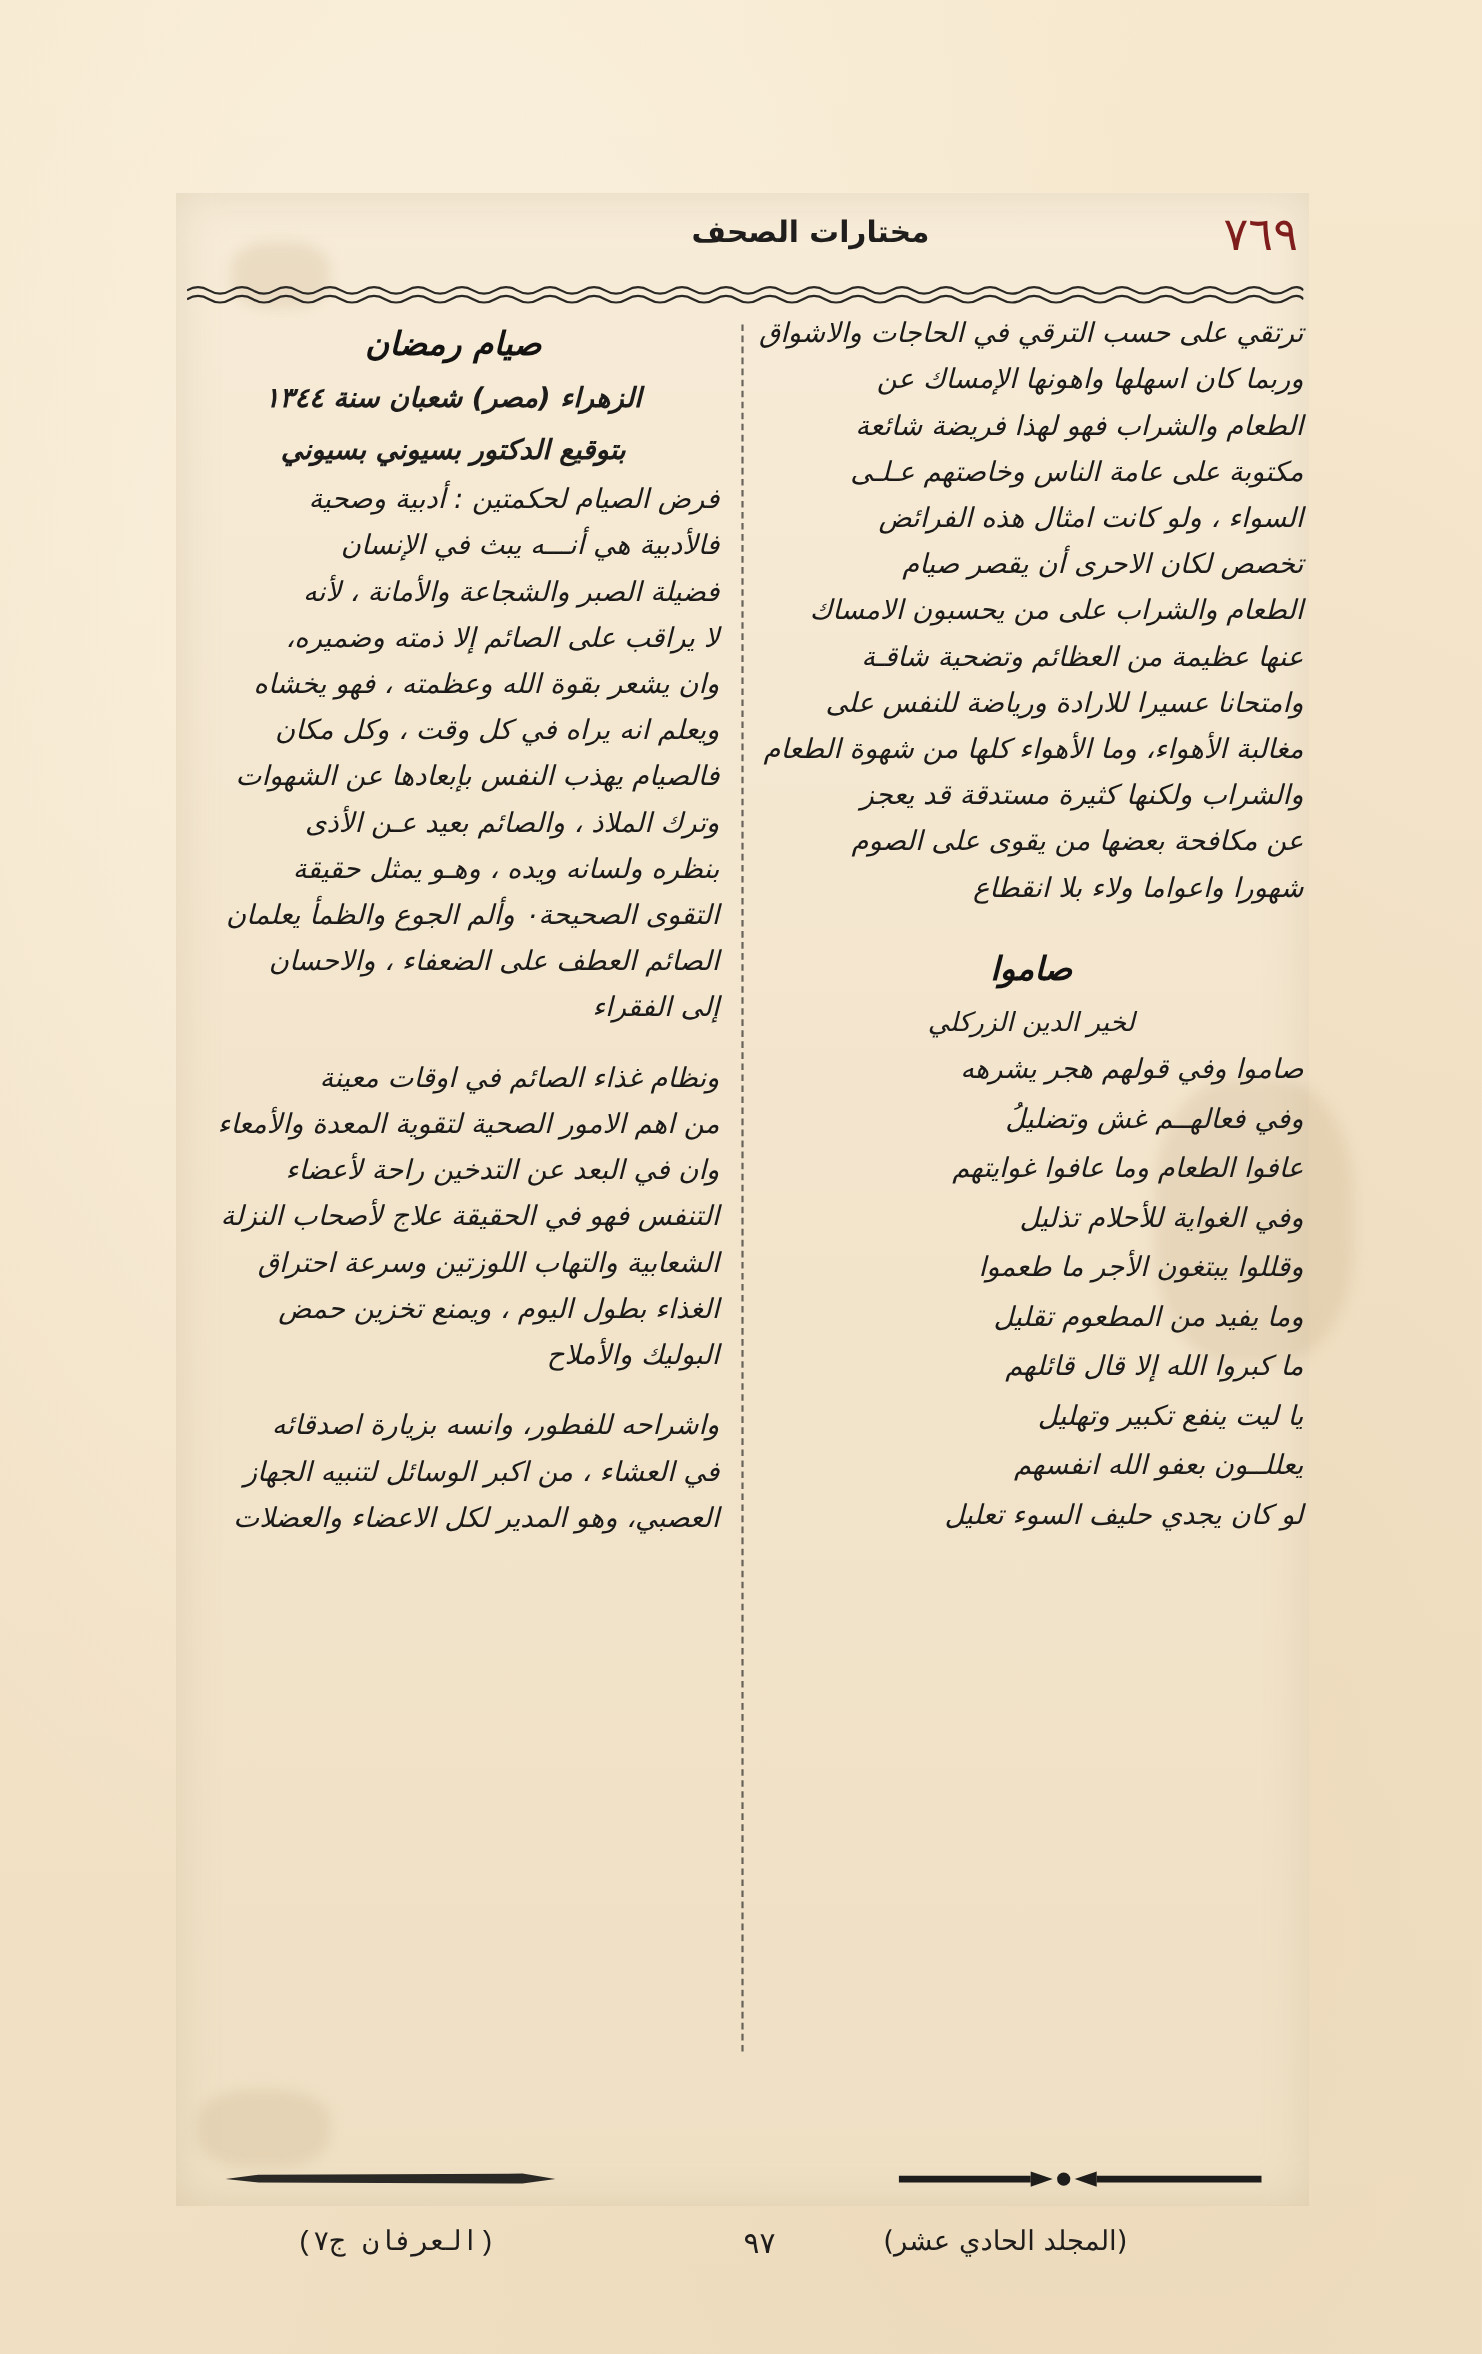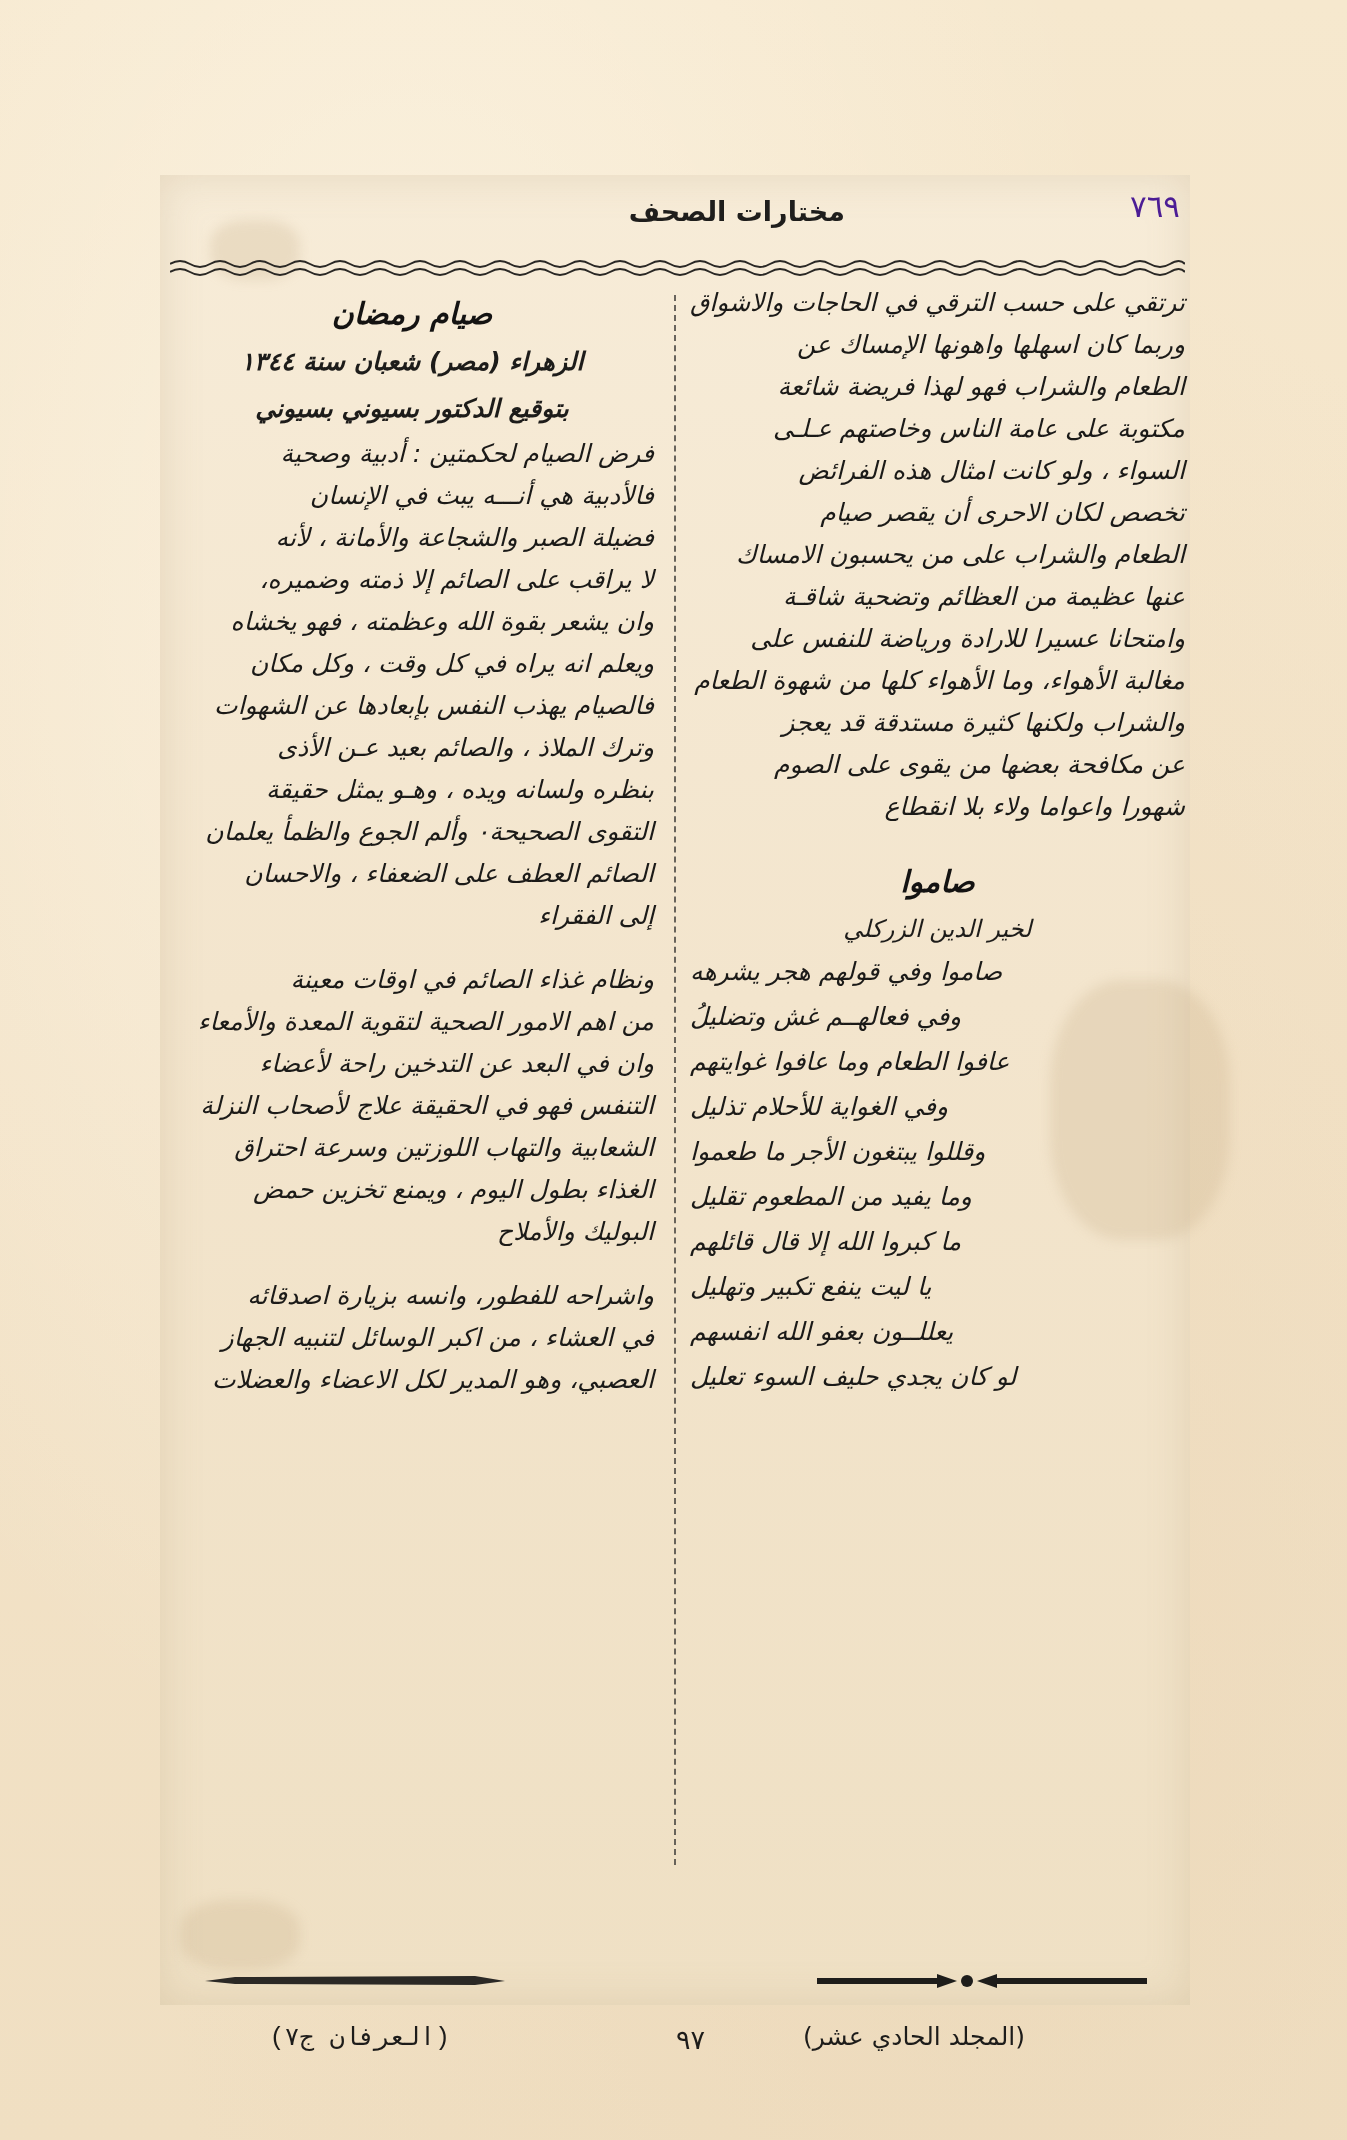--- a/index.html
+++ b/index.html
@@ -48,22 +48,22 @@
     left: 160px;
     top: 188px;
     width: 1030px;
     height: 70px;
     direction: rtl;
   }
   .page-number {
     position: absolute;
     right: 10px;
     top: 0;
-    font-size: 31px;
-    color: #4c1d95;
+    font-size: 42px;
+    color: #7f1d1d;
     font-family: "DejaVu Sans", sans-serif;
     letter-spacing: 1px;
   }
   .header-title {
     position: absolute;
     right: 345px;
     top: 8px;
     font-size: 27px;
     color: #1f1e1c;
     font-weight: bold;
@@ -132,21 +132,21 @@
     text-align: center;
     margin: 2px 0 16px 0;
   }
   .meta-line {
     font-size: 25px;
     text-align: center;
     margin-bottom: 18px;
     font-weight: bold;
   }
   .poem .line {
-    text-align: left;
+    text-align: right;
     font-size: 25px;
     margin-bottom: 20px;
   }
 
   .gap { height: 22px; }
 
   
   .ornament {
     position: absolute;
     bottom: 150px;

